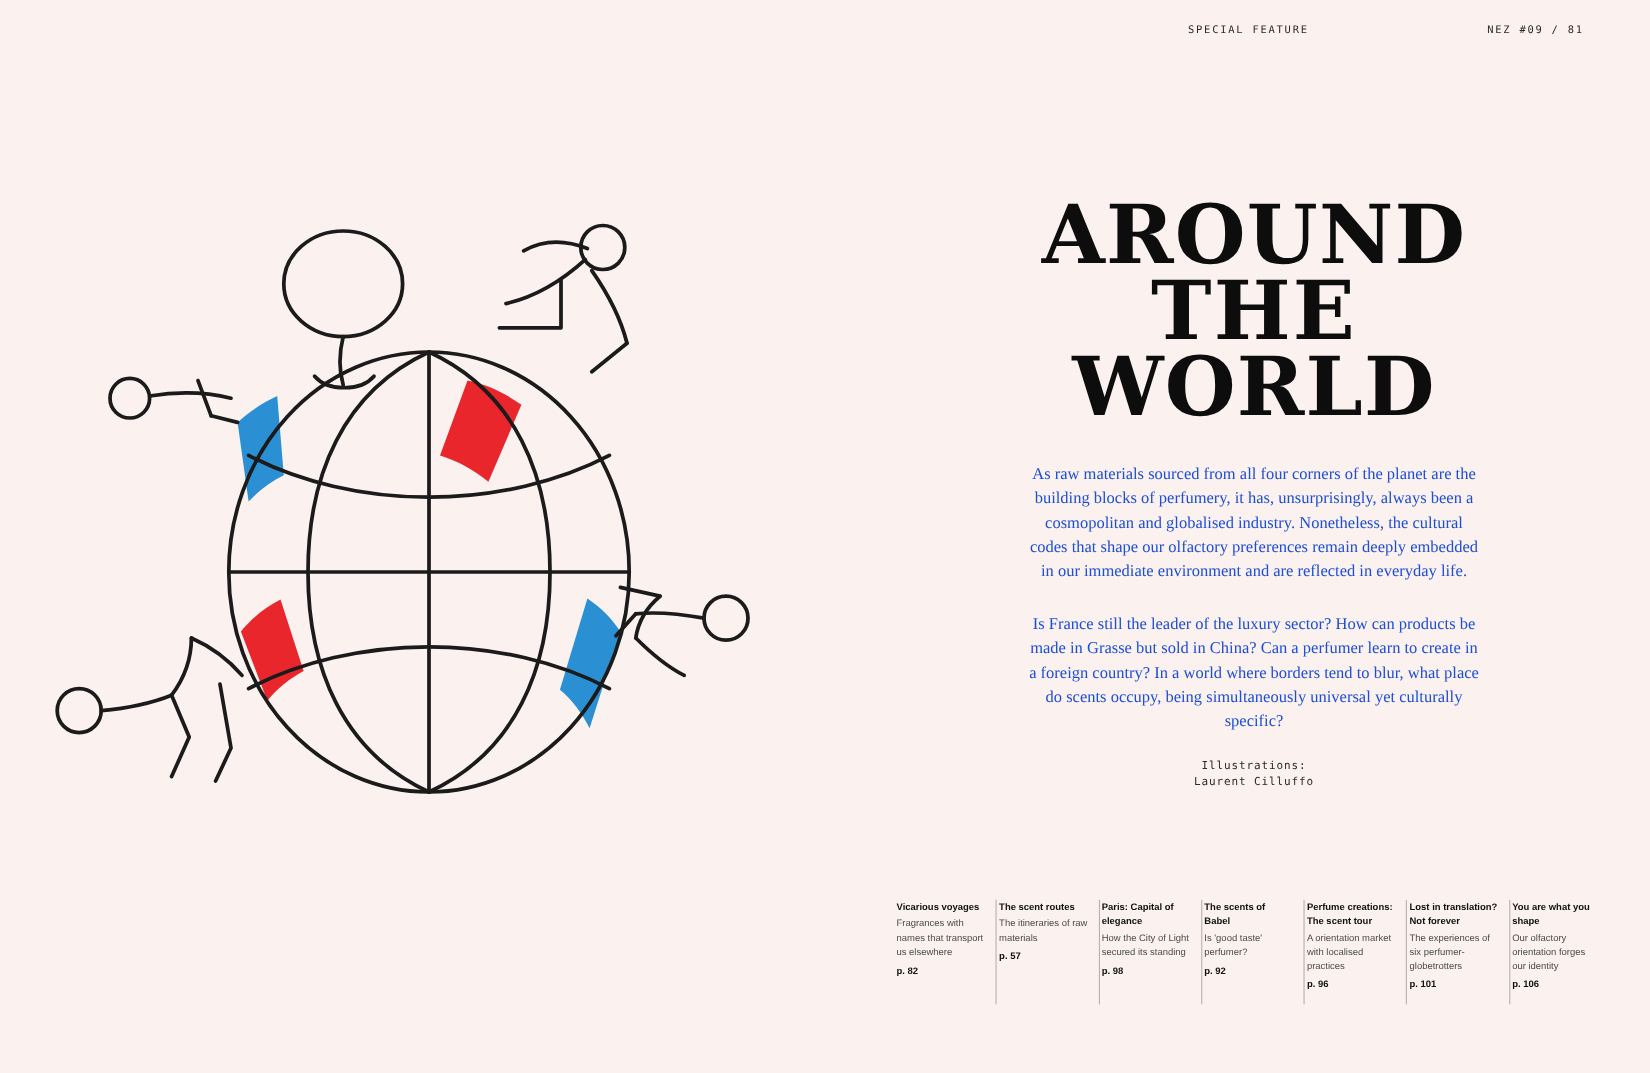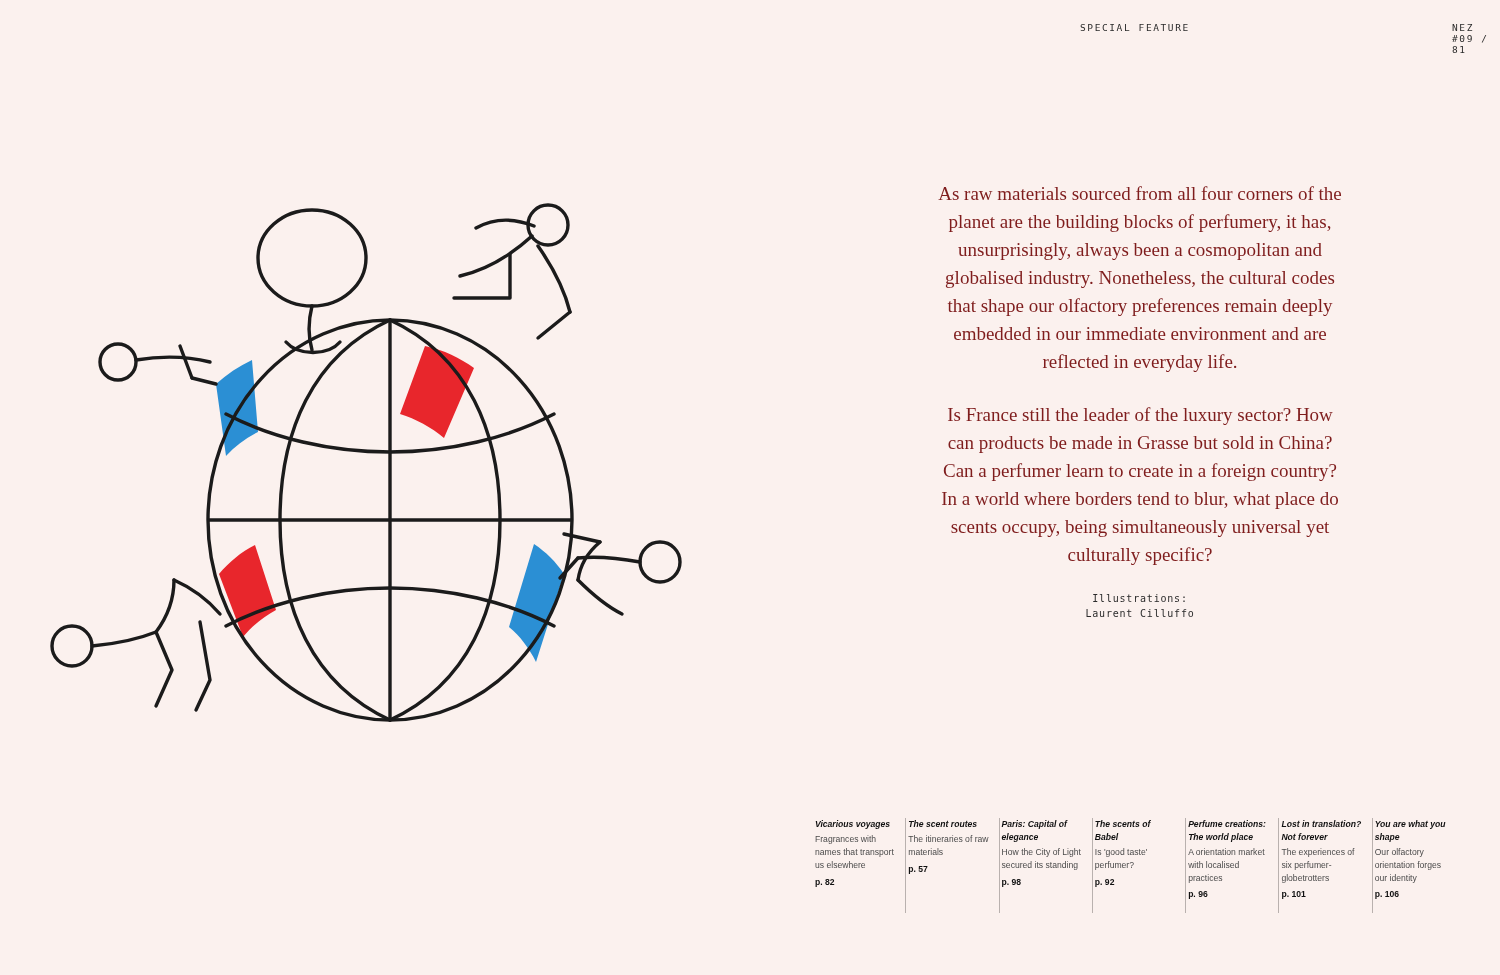--- a/index.html
+++ b/index.html
@@ -25,21 +25,21 @@
   .runhead {
     position: absolute;
     top: 22px;
     font-family: "DejaVu Sans Mono", monospace;
     font-size: 9.5px;
     letter-spacing: 1.6px;
     color: #2b2b2b;
     text-transform: uppercase;
   }
   .runhead.center { left: 1080px; }
-  .runhead.right  { left: 1452px; }
+  .runhead.right  { left: 1352px; }
 
   
   .illustration {
     position: absolute;
     left: 40px;
     top: 170px;
     width: 700px;
     height: 610px;
   }
   .illustration svg { display: block; }
@@ -62,23 +62,23 @@
     margin: 0 0 34px 0;
     text-transform: uppercase;
   }
   .display-title span { display: block; }
   .display-title .l1 { letter-spacing: 1px; }
   .display-title .l2 { letter-spacing: 2px; }
   .display-title .l3 { letter-spacing: 1px; }
 
   .lede {
     font-family: "Liberation Serif", serif;
-    font-size: 19px;
+    font-size: 15px;
     line-height: 1.47;
-    color: #7f1d1d;
+    color: #1d4ed8;
     margin: 0 0 26px 0;
     padding: 0 4px;
     text-align: center;
   }
   .lede.second { margin-bottom: 22px; }
 
   .credit {
     font-family: "DejaVu Sans Mono", monospace;
     font-size: 10px;
     line-height: 1.55;
@@ -110,21 +110,20 @@
   }
   .toc-item:first-child {
     border-left: none;
     padding-left: 0;
   }
   .toc-title {
     font-weight: 700;
     color: #111;
     display: block;
     margin-bottom: 2px;
-    font-style: italic;
   }
   .toc-desc {
     display: block;
     color: #4a4a4a;
   }
   .toc-page {
     display: block;
     font-weight: 700;
     color: #111;
     margin-top: 4px;
@@ -186,20 +185,25 @@
 
         <path d="M96 190 C120 186 146 186 170 192"></path>
         <circle cx="78" cy="192" r="18"></circle>
         <path d="M140 176 L152 208"></path>
         <path d="M152 208 L176 214"></path>
       </g>
     </svg>
   </div>
 
   <div class="right-col">
+    <h1 class="display-title">
+      <span class="l1">AROUND</span>
+      <span class="l2">THE</span>
+      <span class="l3">WORLD</span>
+    </h1>
 
     <p class="lede">As raw materials sourced from all four corners of the planet are the building blocks of perfumery, it has, unsurprisingly, always been a cosmopolitan and globalised industry. Nonetheless, the cultural codes that shape our olfactory preferences remain deeply embedded in our immediate environment and are reflected in everyday life.</p>
     <p class="lede second">Is France still the leader of the luxury sector? How can products be made in Grasse but sold in China? Can a perfumer learn to create in a foreign country? In a world where borders tend to blur, what place do scents occupy, being simultaneously universal yet culturally specific?</p>
 
     <div class="credit">
       <span>Illustrations:</span>
       <span>Laurent Cilluffo</span>
     </div>
   </div>
 
@@ -223,21 +227,21 @@
       <span class="toc-page">p. 98</span>
     </div>
 
     <div class="toc-item">
       <span class="toc-title">The scents of Babel</span>
       <span class="toc-desc">Is 'good taste' perfumer?</span>
       <span class="toc-page">p. 92</span>
     </div>
 
     <div class="toc-item">
-      <span class="toc-title">Perfume creations: The world place</span>
+      <span class="toc-title">Perfume creations: The scent tour</span>
       <span class="toc-desc">A orientation market with localised practices</span>
       <span class="toc-page">p. 96</span>
     </div>
 
     <div class="toc-item">
       <span class="toc-title">Lost in translation? Not forever</span>
       <span class="toc-desc">The experiences of six perfumer-globetrotters</span>
       <span class="toc-page">p. 101</span>
     </div>
 

